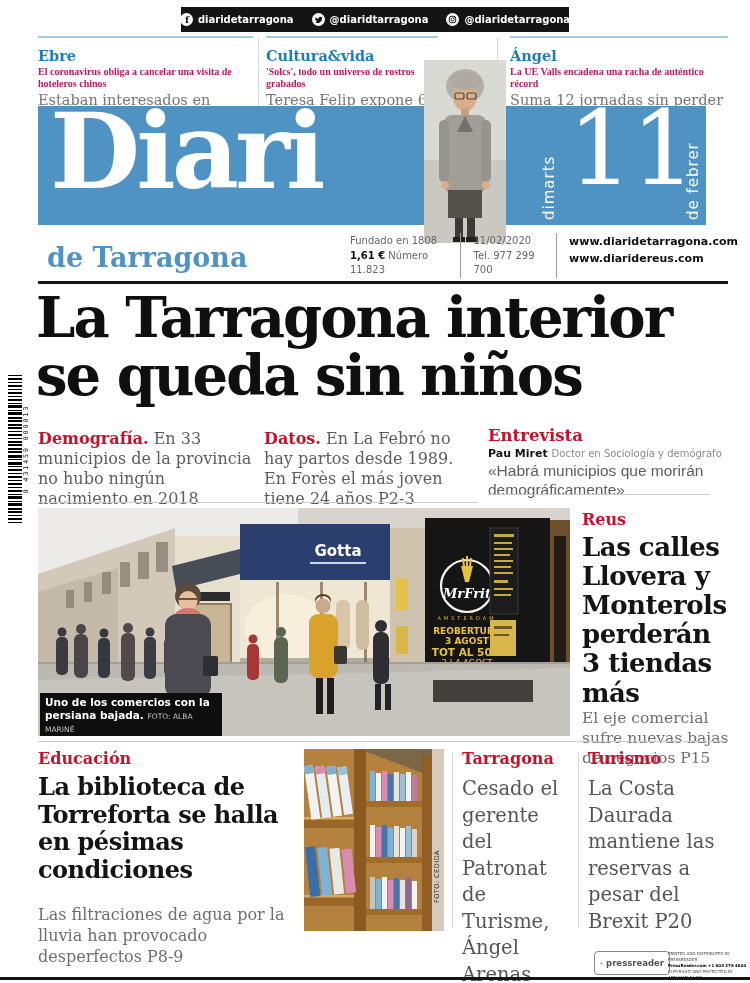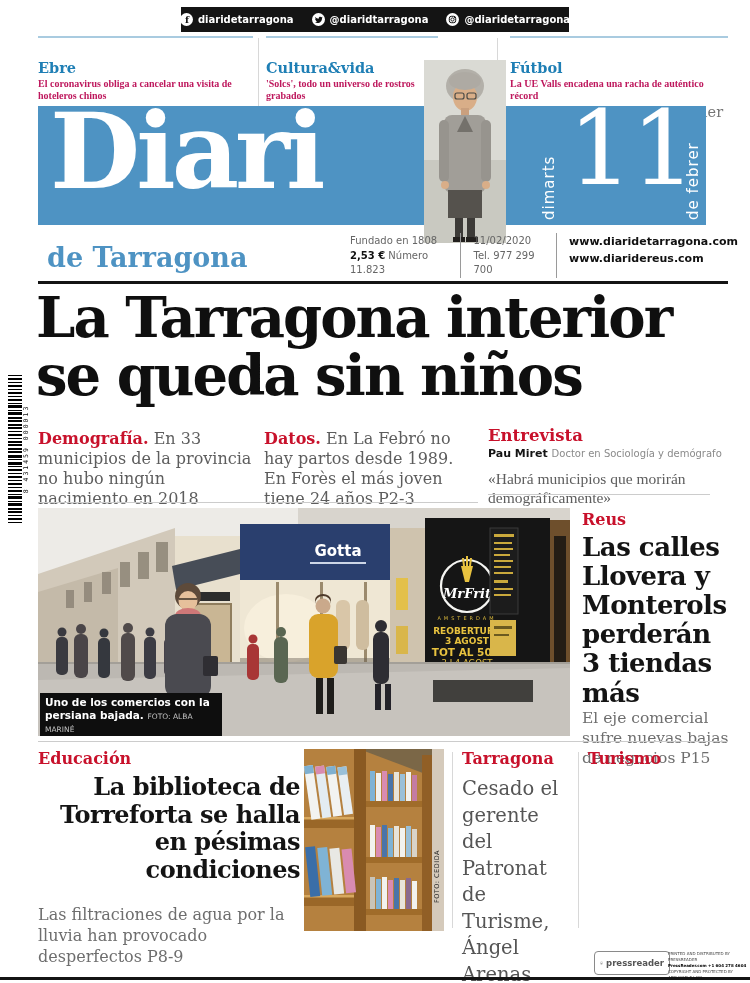--- a/index.html
+++ b/index.html
@@ -4,21 +4,21 @@
 <style>
   html,body{margin:0;padding:0;background:#e8e8e8;}
   .page{position:relative;width:750px;height:983px;background:#ffffff;margin:0 auto;
         overflow:hidden;outline:1px solid #c6c6c6;font-family:"DejaVu Sans",sans-serif;}
   .abs{position:absolute;}
   
   .topbar{position:absolute;left:181px;top:7px;width:388px;height:25px;background:#141414;
           display:flex;align-items:center;justify-content:center;gap:18px;}
   .social{display:flex;align-items:center;gap:5px;color:#fff;font-size:10px;font-weight:bold;}
   
-  .teaser{position:absolute;top:36px;border-top:2px solid #a9cbe0;padding-top:21px;}
+  .teaser{position:absolute;top:36px;border-top:2px solid #a9cbe0;padding-top:9px;}
   .tlabel{font-family:"DejaVu Serif",serif;font-weight:bold;font-size:14.5px;color:#1f7fb5;margin-bottom:2px;}
   .thead{font-family:Liberation Serif, serif;font-weight:bold;font-size:10px;line-height:1.16;color:#be185d;}
   .tdek{font-family:"DejaVu Serif",serif;font-size:14.5px;line-height:1.22;color:#757575;margin-top:3px;}
   .vsep{position:absolute;width:1px;background:#d8d8d8;}
   
   .band{position:absolute;left:38px;top:106px;width:668px;height:119px;background:#4e93c3;}
   .logo{position:absolute;left:12px;top:-6px;font-family:"DejaVu Serif",serif;font-weight:bold;
         font-size:104px;line-height:1;color:#fff;letter-spacing:-4px;}
   .vert{writing-mode:vertical-rl;transform:rotate(180deg);}
   .day-side{color:#fff;font-size:15px;letter-spacing:1px;}
@@ -35,33 +35,33 @@
   .webs{font-size:11px;font-weight:bold;color:#111;line-height:1.5;}
   .rule-black{position:absolute;left:38px;top:281px;width:690px;height:3px;background:#141414;}
   
   .lead{position:absolute;left:36px;top:288px;width:700px;font-family:"DejaVu Serif",serif;
         font-weight:bold;font-size:56px;line-height:1.04;letter-spacing:-2px;color:#0f0f0f;}
   .deck{position:absolute;top:429px;font-family:"DejaVu Serif",serif;font-size:16px;line-height:1.26;color:#5d5d5d;}
   .rl{color:#c8112b;font-weight:bold;}
   .int-label{font-family:"DejaVu Serif",serif;font-weight:bold;font-size:16.5px;color:#c8112b;}
   .int-name{font-size:11px;font-weight:bold;color:#141414;margin-top:2px;}
   .int-role{font-weight:normal;color:#8a8a8a;font-size:10px;}
-  .int-quote{font-family:Liberation Serif, serif;font-size:15.5px;color:#5d5d5d;line-height:1.22;margin-top:10px;}
+  .int-quote{font-family:Liberation Sans, sans-serif;font-size:15.5px;color:#5d5d5d;line-height:1.22;margin-top:2px;}
   .hrule{position:absolute;background:#cccccc;height:1px;}
   
   .photo{position:absolute;left:38px;top:508px;width:532px;height:228px;overflow:hidden;}
   .caption{position:absolute;left:2px;top:185px;width:172px;background:#0e0e0e;color:#fff;
            font-size:10.5px;font-weight:bold;line-height:1.25;padding:3px 5px;}
   .cap-credit{font-size:7.5px;color:#c2c2c2;font-weight:normal;}
   .sect{font-family:"DejaVu Serif",serif;font-weight:bold;font-size:16px;color:#c8112b;}
   .reus-head{font-family:"DejaVu Serif",serif;font-weight:bold;font-size:26px;line-height:1.12;
              color:#141414;letter-spacing:-0.5px;margin-top:4px;}
   .gray-dek{font-family:"DejaVu Serif",serif;font-size:15.5px;color:#6e6e6e;line-height:1.3;}
   .edu-head{font-family:"DejaVu Serif",serif;font-weight:bold;font-size:24px;line-height:1.15;
-            color:#141414;letter-spacing:-0.5px;margin-top:5px;text-align:right;}
+            color:#141414;letter-spacing:-0.5px;margin-top:5px;}
   .mini-text{font-family:"DejaVu Serif",serif;font-size:19.5px;color:#555;line-height:1.36;margin-top:8px;}
   .lib-credit{position:absolute;right:3px;bottom:28px;writing-mode:vertical-rl;transform:rotate(180deg);
               font-size:6.5px;color:#222;letter-spacing:0.5px;}
   
   .barcode-outer{position:absolute;left:8px;top:373px;width:26px;height:152px;}
   .barcode-inner{width:152px;height:26px;transform:rotate(-90deg) translateX(-152px);transform-origin:0 0;}
   .stripes{width:148px;height:14px;margin:0 auto;background:
      repeating-linear-gradient(90deg,#000 0 1.5px,transparent 1.5px 3.5px),
      repeating-linear-gradient(90deg,#000 0 1px,transparent 1px 6.5px);}
   .bc-num{font-family:"DejaVu Sans Mono",monospace;font-size:6.5px;letter-spacing:2px;color:#111;text-align:center;}
@@ -110,21 +110,21 @@
     <div class="tdek">Estaban interesados en conocer la producción de ostra y atún P27</div>
   </div>
   <div class="vsep" style="left:258px;top:38px;height:80px;"></div>
   <div class="teaser" style="left:266px;width:172px;">
     <div class="tlabel">Cultura&amp;vida</div>
     <div class="thead">'Solcs', todo un universo de rostros grabados</div>
     <div class="tdek">Teresa Felip expone 67 obras en el Museu de Reus P46-47</div>
   </div>
   <div class="vsep" style="left:497px;top:38px;height:80px;"></div>
   <div class="teaser" style="left:510px;width:218px;">
-    <div class="tlabel">Fútbol</div>
+    <div class="tlabel">Ángel</div>
     <div class="thead">La UE Valls encadena una racha de auténtico récord</div>
     <div class="tdek">Suma 12 jornadas sin perder en su estreno en la 1ª Catalana P42</div>
   </div>
 
   <div class="band">
     <div class="logo">Diari</div>
     <div class="abs vert day-side" style="left:502px;top:22px;height:92px;">dimarts</div>
     <div class="bignum">11</div>
     <div class="abs vert day-side" style="left:646px;top:18px;height:96px;">de febrer</div>
   </div>
@@ -148,21 +148,21 @@
     <rect x="31" y="158" width="8" height="21" fill="#3c3a37"></rect>
     <rect x="43" y="158" width="8" height="21" fill="#3c3a37"></rect>
     <rect x="29" y="177" width="12" height="5" fill="#221f1d"></rect>
     <rect x="42" y="177" width="12" height="5" fill="#221f1d"></rect>
   </svg>
 
   <div class="sub">de Tarragona</div>
   <div class="info">
     <div class="ig1">
       <div class="l1">Fundado en 1808</div>
-      <div class="l2"><b>2,53 €</b> <span>Número 11.823</span></div>
+      <div class="l2"><b>1,61 €</b> <span>Número 11.823</span></div>
     </div>
     <div class="igx">
       <div class="l1">11/02/2020</div>
       <div class="l2">Tel. 977 299 700</div>
     </div>
     <div class="igx webs">
       <div>www.diaridetarragona.com</div>
       <div>www.diaridereus.com</div>
     </div>
   </div>
@@ -392,20 +392,21 @@
   </div>
 
   <div class="vsep" style="left:452px;top:752px;height:176px;"></div>
   <div class="abs" style="left:462px;top:749px;width:108px;">
     <div class="sect">Tarragona</div>
     <div class="mini-text">Cesado el gerente del Patronat de Turisme, Ángel Arenas P10</div>
   </div>
   <div class="vsep" style="left:578px;top:752px;height:176px;"></div>
   <div class="abs" style="left:588px;top:749px;width:142px;">
     <div class="sect">Turismo</div>
+    <div class="mini-text">La Costa Daurada mantiene las reservas a pesar del Brexit P20</div>
   </div>
 
   <div class="barcode-outer">
     <div class="barcode-inner">
       <div class="stripes"></div>
       <div class="bc-num">8 431459 000013</div>
     </div>
   </div>
 
   <div class="pr-box">

